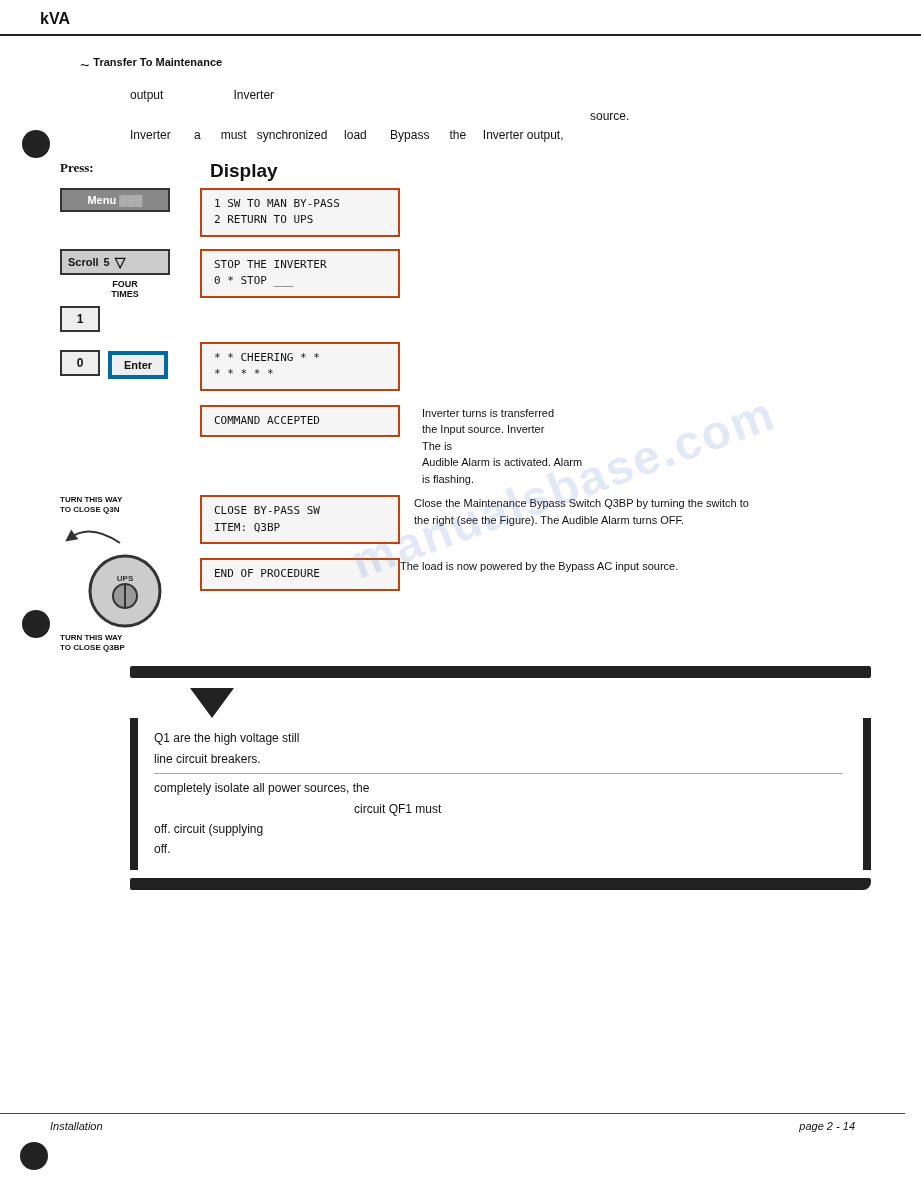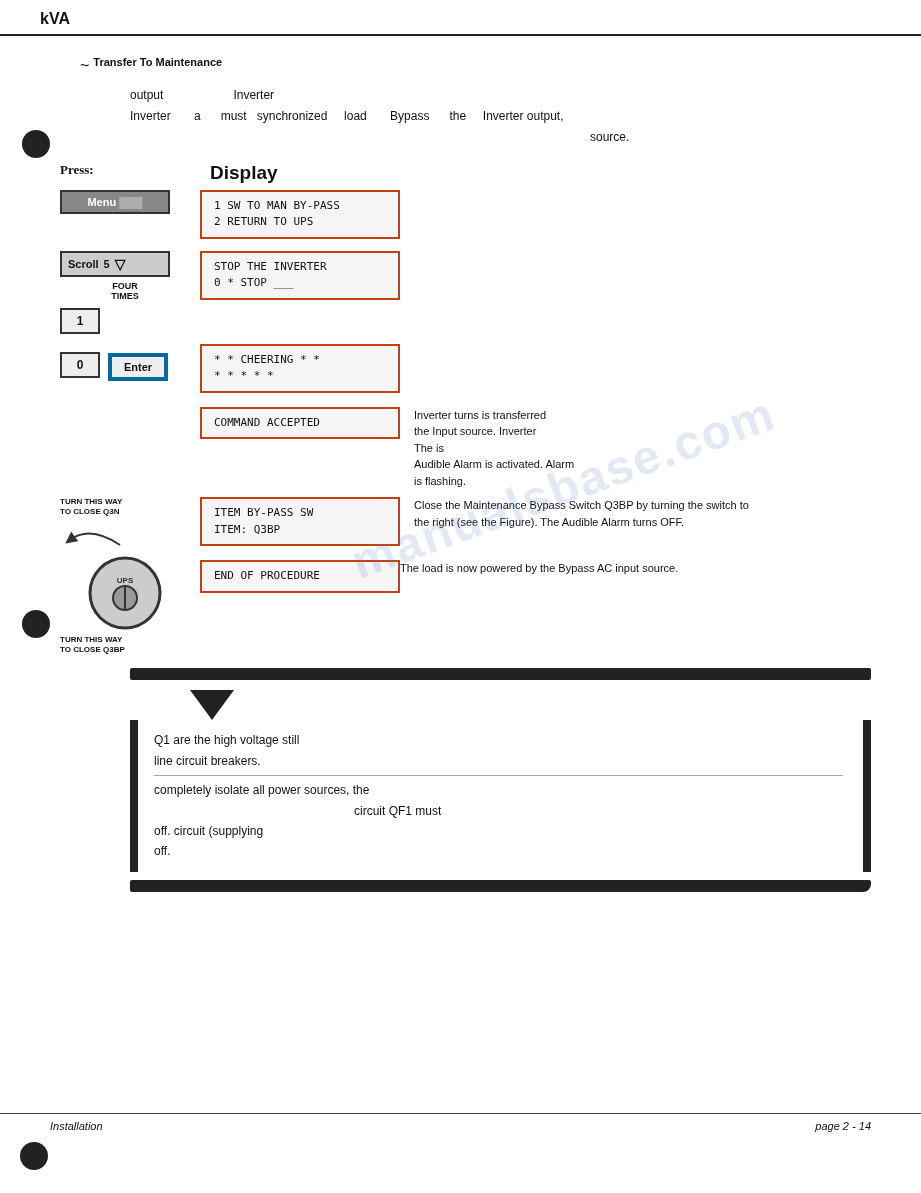--- a/index.html
+++ b/index.html
@@ -200,21 +200,21 @@
       border-right: 22px solid transparent;
       border-top: 30px solid #222;
       margin: 0 auto 0 60px;
     }
 
     
     .footer {
       position: absolute;
       bottom: 55px;
       left: 0;
-      right: 0;
+      right: 16px;
       border-top: 1px solid #444;
       padding: 6px 50px;
       display: flex;
       justify-content: space-between;
       font-size: 11px;
       font-style: italic;
     }
 
     
     .bottom-bullet {
@@ -246,25 +246,25 @@
   <div style="display:flex; align-items:center; margin-bottom:10px; margin-left:30px; margin-top:20px;">
     <span class="tilde">~</span>
     <span class="section-title">Transfer To Maintenance</span>
   </div>
 
   <div class="intro-text">
     <div style="display:flex; gap:40px; margin-bottom:2px;">
       <span>output</span>
       <span style="margin-left:30px;">Inverter</span>
     </div>
+    <div>
+      <span style="margin-left:460px;">source.</span>
+    </div>
     <div style="margin-bottom:2px;">
       <span>Inverter &nbsp;&nbsp;&nbsp;&nbsp;&nbsp; a &nbsp;&nbsp;&nbsp;&nbsp; must &nbsp; synchronized &nbsp;&nbsp;&nbsp; load &nbsp;&nbsp;&nbsp;&nbsp;&nbsp; Bypass &nbsp;&nbsp;&nbsp;&nbsp; the &nbsp;&nbsp;&nbsp; Inverter output,</span>
-    </div>
-    <div>
-      <span style="margin-left:460px;">source.</span>
     </div>
   </div>
 
   <div style="display:flex; gap:20px; margin-bottom:6px; margin-left:10px;">
     <div style="width:130px;font-family:Liberation Serif, serif;">
       <span class="press-label">Press:</span>
     </div>
     <div>
       <span class="display-label">Display</span>
     </div>
@@ -316,21 +316,21 @@
     <div class="step-display">
       <div class="display-screen">
         <div>* * CHEERING * *</div>
         <div>* * * * *</div>
       </div>
     </div>
   </div>
 
   <div class="step-row" style="margin-left:10px; margin-bottom:8px;">
     <div style="width:130px;"></div>
-    <div style="display:flex; gap:14px; align-items:flex-start;">
+    <div style="display:flex; gap:22px; align-items:flex-start;">
       <div class="display-screen">
         <div>COMMAND ACCEPTED</div>
       </div>
       <div class="step-note">
         <div>Inverter turns           is transferred</div>
         <div>the           Input source.    Inverter</div>
         <div>The                                    is</div>
         <div>Audible Alarm is activated.    Alarm</div>
         <div>is flashing.</div>
       </div>
@@ -362,21 +362,21 @@
           <circle cx="40" cy="45" r="12" stroke="#333" stroke-width="2" fill="#999"></circle>
           <line x1="40" y1="33" x2="40" y2="57" stroke="#333" stroke-width="2"></line>
         </svg>
       </div>
       <div class="arrow-label" style="margin-top:2px;">TURN THIS WAY<br>TO CLOSE Q3BP</div>
     </div>
 
     <div style="display:flex; flex-direction:column; gap:8px;">
       <div style="display:flex; gap:14px; align-items:flex-start;">
         <div class="display-screen">
-          <div>ITEM BY-PASS SW</div>
+          <div>CLOSE BY-PASS SW</div>
           <div>ITEM:  Q3BP</div>
         </div>
         <div class="step-note">Close the Maintenance Bypass Switch Q3BP by turning the switch to the right (see the Figure). The Audible Alarm turns OFF.</div>
       </div>
 
       <div style="display:flex; align-items:flex-start;">
         <div class="display-screen">
           <div>END OF PROCEDURE</div>
         </div>
         <div class="step-note">The load is now powered by the Bypass AC input source.</div>

